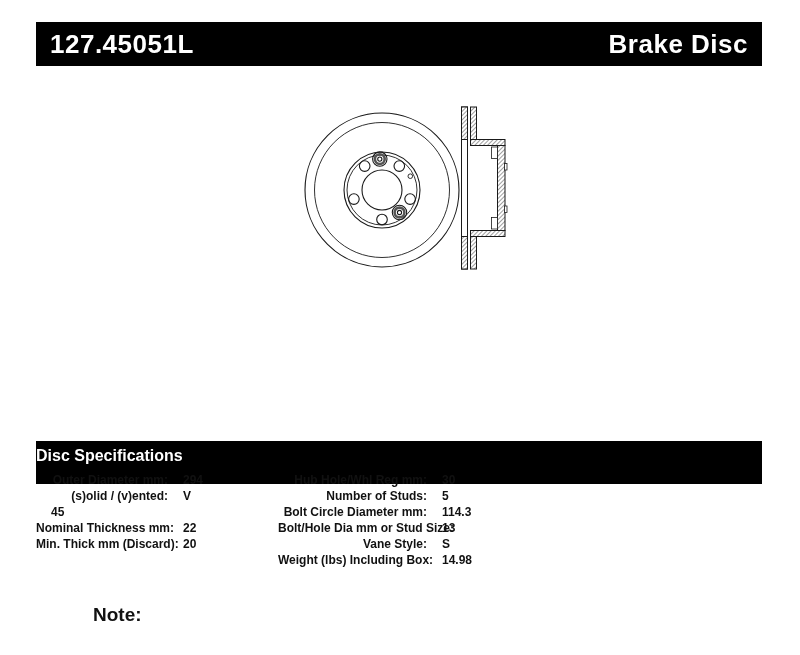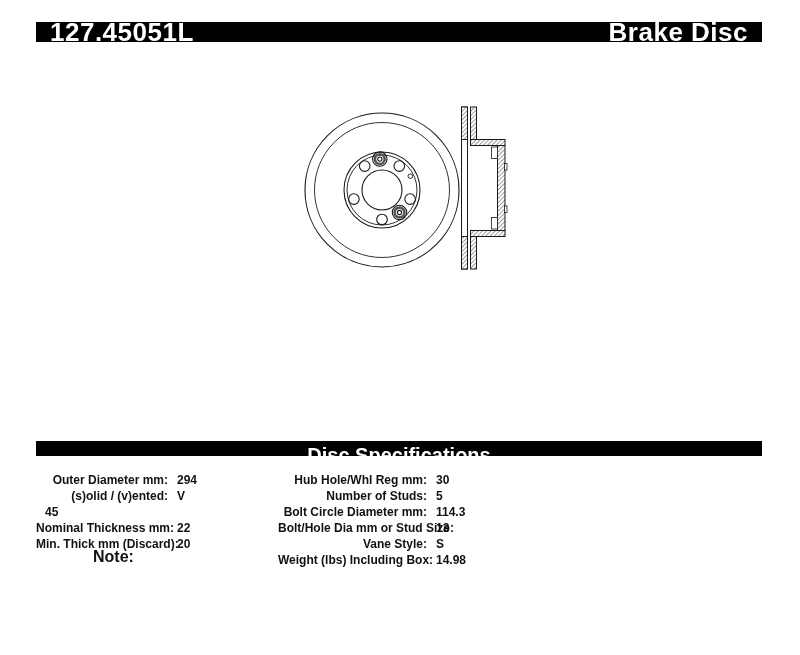--- a/index.html
+++ b/index.html
@@ -5,41 +5,41 @@
   html,body{margin:0;padding:0;background:#fff;}
   #page{
     position:relative;width:800px;height:655px;background:#ffffff;
     font-family:"Liberation Sans", sans-serif;color:#111;overflow:hidden;
   }
   .black-bar{
     position:absolute;left:36px;width:726px;background:#000;color:#fff;
     box-sizing:border-box;
   }
   #header-bar{
-    top:22px;height:20px;display:flex;justify-content:space-between;
+    top:22px;height:44px;display:flex;justify-content:space-between;
     align-items:center;padding:0 14px;font-size:26px;font-weight:bold;
     letter-spacing:0.5px;
   }
   #spec-bar{
-    top:441px;height:15px;text-align:center;line-height:29px;
-    font-size:20px;font-weight:bold;
+    top:441px;height:43px;line-height:29px;
+    font-size:16px;font-weight:bold;
   }
   #drawing{position:absolute;left:285px;top:95px;}
   .spec-col{position:absolute;top:472px;font-size:12px;font-weight:bold;line-height:16px;}
   #spec-col-1{left:36px;width:242px;}
   #spec-col-2{left:278px;width:246px;}
   #spec-col-3{left:484px;width:278px;}
   .spec-row{display:flex;white-space:nowrap;}
   .spec-label{display:inline-block;text-align:right;flex:0 0 auto;}
   #spec-col-1 .spec-label{width:132px;}
   #spec-col-2 .spec-label{width:149px;}
   #spec-col-3 .spec-label{width:145px;}
-  .spec-value{margin-left:9px;}
+  .spec-value{margin-left:15px;}
   #note-label{
-    position:absolute;left:93px;top:548px;font-size:16px;font-weight:bold;
+    position:absolute;left:93px;top:604px;font-size:19px;font-weight:bold;
   }
 </style>
 </head>
 <body>
 
 <div id="page">
 
   <div id="header-bar" class="black-bar">
     <span>127.45051L</span>
     <span>Brake Disc</span>

